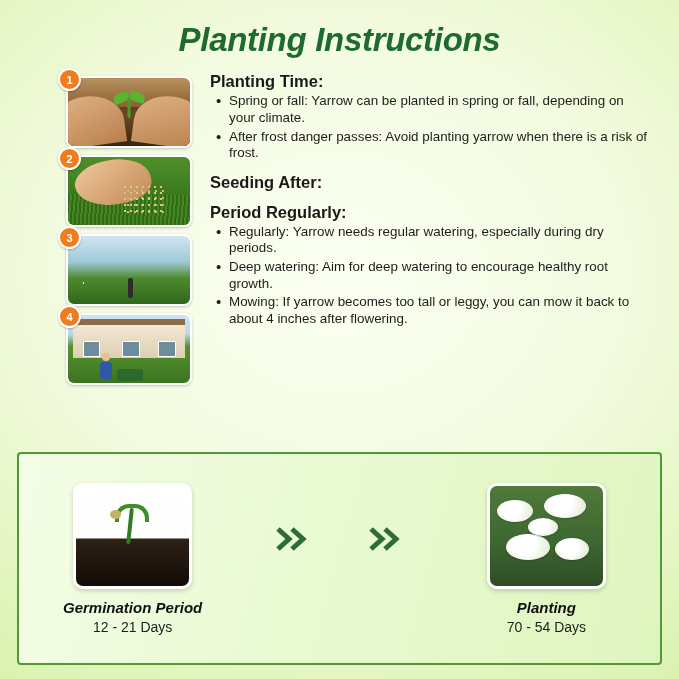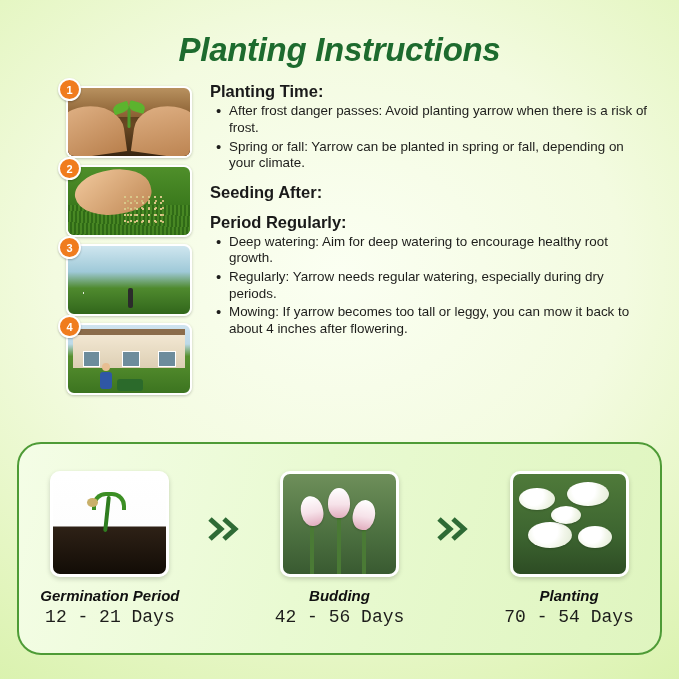--- a/index.html
+++ b/index.html
@@ -17,21 +17,21 @@
   }
 
   
   .title {
     text-align: center;
     font-size: 33px;
     font-weight: bold;
     font-style: italic;
     color: #1d6b2e;
     letter-spacing: -0.3px;
-    padding-top: 32px;
+    padding-top: 22px;
     line-height: 1.1;
   }
 
   
   .content {
     display: flex;
     padding: 14px 26px 0 66px;
     gap: 18px;
   }
 
@@ -194,24 +194,24 @@
     margin: 1px 0 0 0;
     font-size: 13.4px;
     line-height: 1.25;
   }
 
   
   .timeline {
     position: absolute;
     left: 17px;
     right: 17px;
-    bottom: 24px;
+    bottom: 14px;
     height: 213px;
     border: 2px solid #4e9b36;
-    border-radius: 24px;
+    border-radius: 4px;
     background: linear-gradient(105deg, #f4fde6 0%, #e9fad2 45%, #dff5bf 100%);
     display: flex;
     align-items: center;
     justify-content: space-around;
     padding: 0 0;
     box-sizing: border-box;
   }
   .stage {
     width: 168px;
     text-align: center;
@@ -227,23 +227,22 @@
     position: relative;
   }
   .stage-title {
     font-size: 15px;
     font-weight: bold;
     font-style: italic;
     color: #111;
     margin-bottom: 3px;
   }
   .stage-days {
-    font-size: 18px;
+    font-size: 14px;
     color: #1d1d1b;
-    font-family: Liberation Mono, monospace;
   }
 
   
   .sg { background: linear-gradient(180deg,#ffffff 0%, #fdfdfd 52%, #2e2116 53%, #120c06 100%); }
   .sg .stem { position:absolute; left:46%; top:22%; width:4px; height:36%; background:#2f7d1f; border-radius:3px; transform:rotate(6deg); }
   .sg .hook { position:absolute; left:34%; top:18%; width:26px; height:14px; border:4px solid #3c8f24; border-bottom:none; border-radius:14px 14px 0 0; }
   .sg .seedcap { position:absolute; left:30%; top:24%; width:11px; height:9px; background:#c9b06a; border-radius:50%; }
 
   
   .sb { background: linear-gradient(180deg,#6e8f5a 0%, #4c7040 60%, #395a31 100%); }
@@ -329,30 +328,30 @@
         <span class="mower"></span>
       </div>
     </div>
 
   </div>
 
   <div class="text-col">
 
     <h2 class="sec-head">Planting Time:</h2>
     <ul class="bullets">
+      <li>Spring or fall: Yarrow can be planted in spring or fall, depending on your climate.</li>
       <li>After frost danger passes: Avoid planting yarrow when there is a risk of frost.</li>
-      <li>Spring or fall: Yarrow can be planted in spring or fall, depending on your climate.</li>
     </ul>
 
     <h2 class="sec-head spaced">Seeding After:</h2>
 
     <h2 class="sec-head spaced">Period Regularly:</h2>
     <ul class="bullets">
+      <li>Regularly: Yarrow needs regular watering, especially during dry periods.</li>
       <li>Deep watering: Aim for deep watering to encourage healthy root growth.</li>
-      <li>Regularly: Yarrow needs regular watering, especially during dry periods.</li>
     </ul>
 
     <ul class="bullets">
       <li>Mowing: If yarrow becomes too tall or leggy, you can mow it back to about 4 inches after flowering.</li>
     </ul>
 
   </div>
 </div>
 
 <div class="timeline">
@@ -367,32 +366,20 @@
     <div class="stage-days">12 - 21 Days</div>
   </div>
 
   <div class="arrow">
     <svg width="34" height="26" viewBox="0 0 34 26" aria-hidden="true">
       <path d="M2 3 L13 13 L2 23" fill="none" stroke="#2e6b35" stroke-width="5" stroke-linecap="butt"></path>
       <path d="M16 3 L27 13 L16 23" fill="none" stroke="#2e6b35" stroke-width="5" stroke-linecap="butt"></path>
     </svg>
   </div>
 
-  <div class="stage">
-    <div class="stage-photo sb">
-      <span class="stalk1"></span>
-      <span class="stalk2"></span>
-      <span class="stalk3"></span>
-      <span class="bud1"></span>
-      <span class="bud2"></span>
-      <span class="bud3"></span>
-    </div>
-    <div class="stage-title">Budding</div>
-    <div class="stage-days">42 - 56 Days</div>
-  </div>
 
   <div class="arrow">
     <svg width="34" height="26" viewBox="0 0 34 26" aria-hidden="true">
       <path d="M2 3 L13 13 L2 23" fill="none" stroke="#2e6b35" stroke-width="5" stroke-linecap="butt"></path>
       <path d="M16 3 L27 13 L16 23" fill="none" stroke="#2e6b35" stroke-width="5" stroke-linecap="butt"></path>
     </svg>
   </div>
 
   <div class="stage">
     <div class="stage-photo sm">

